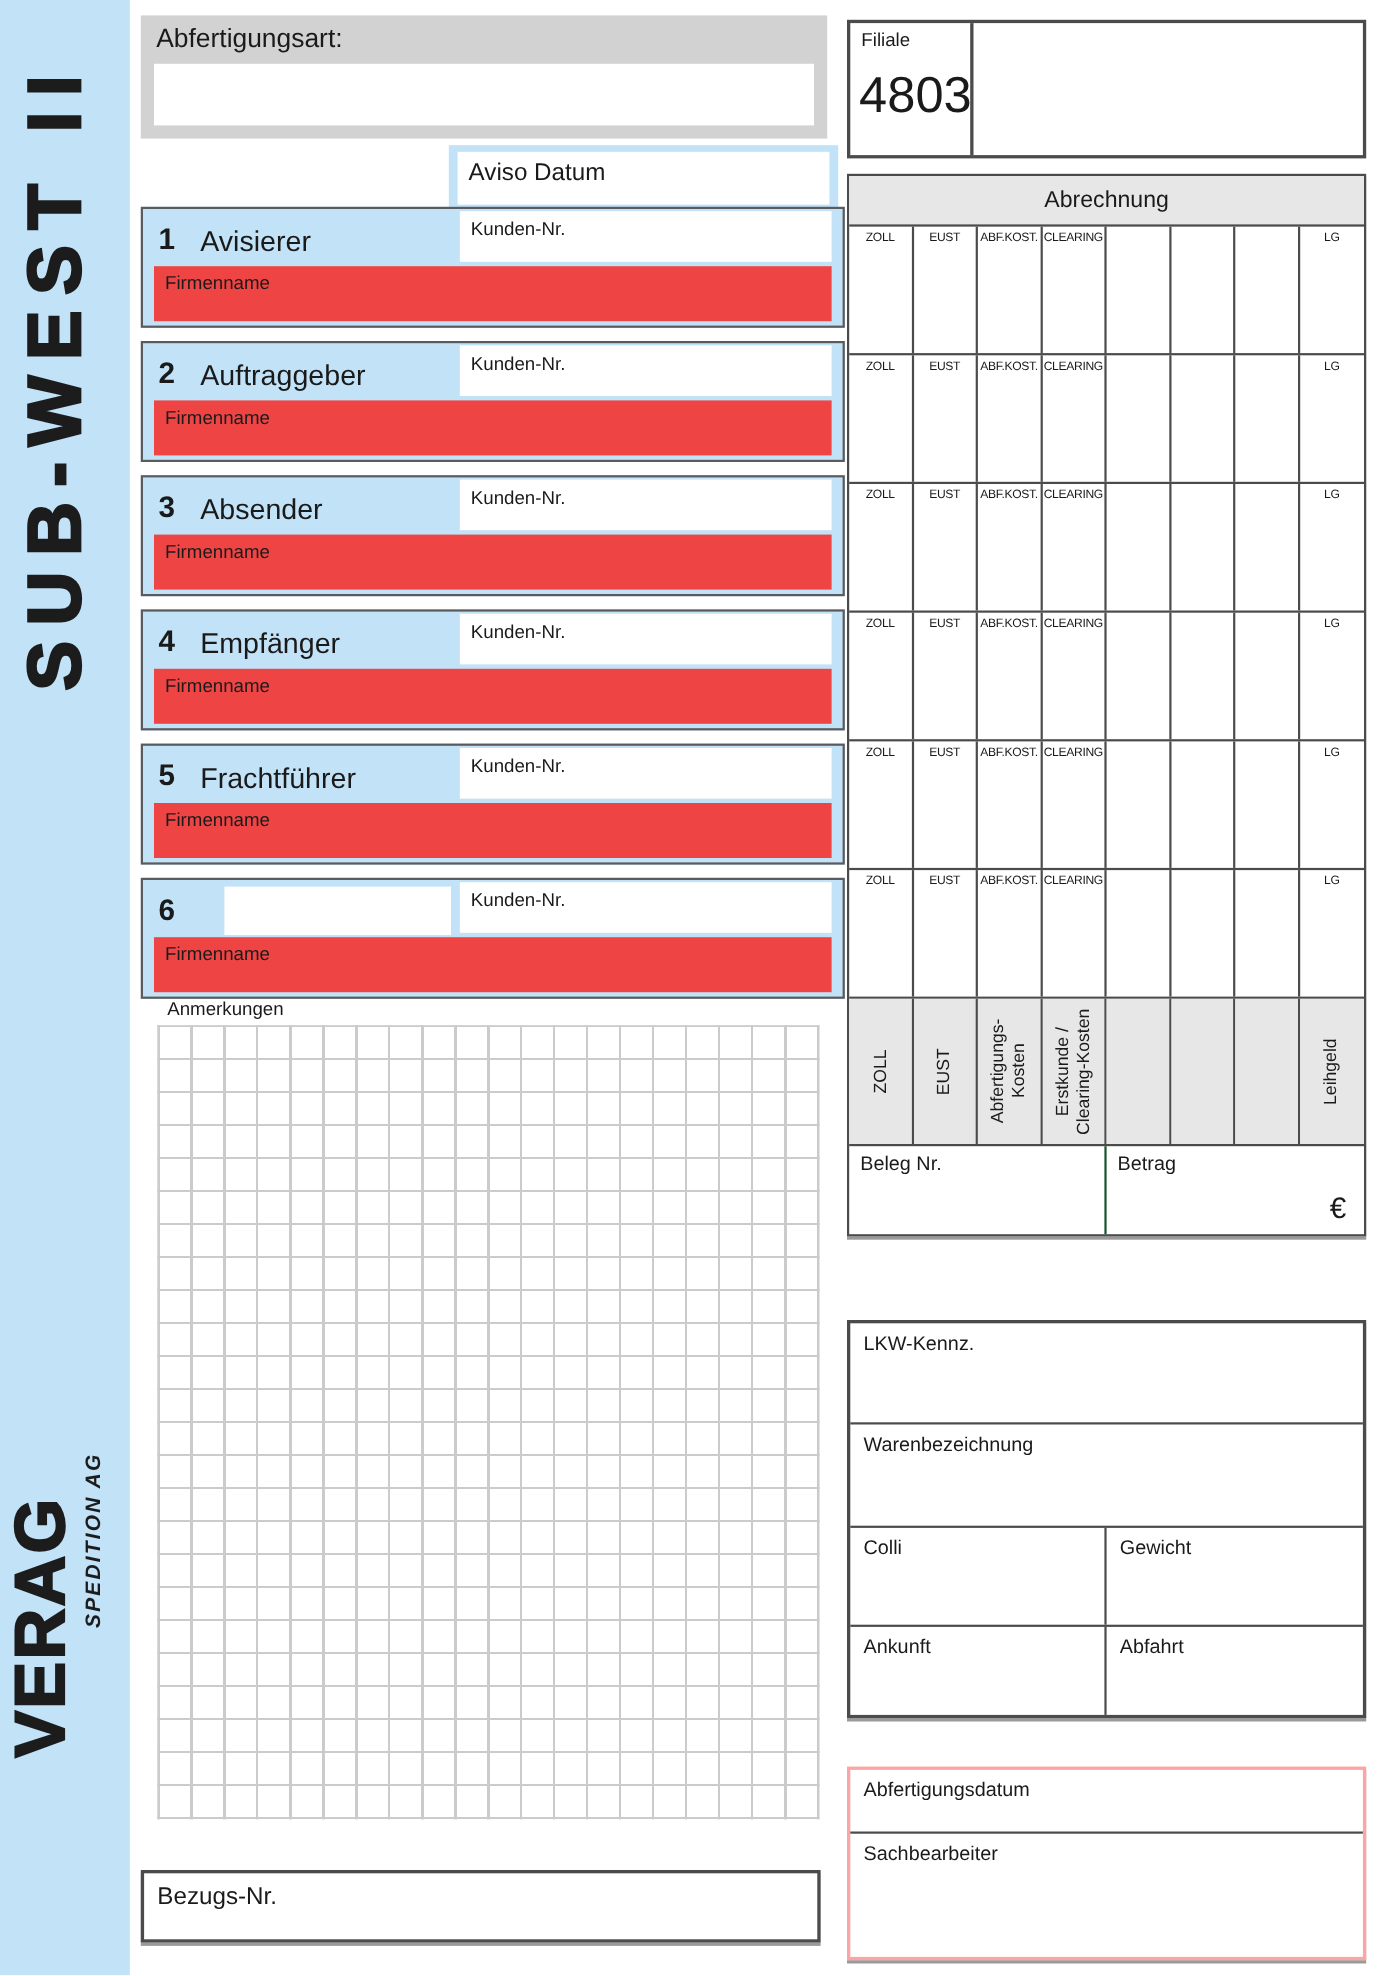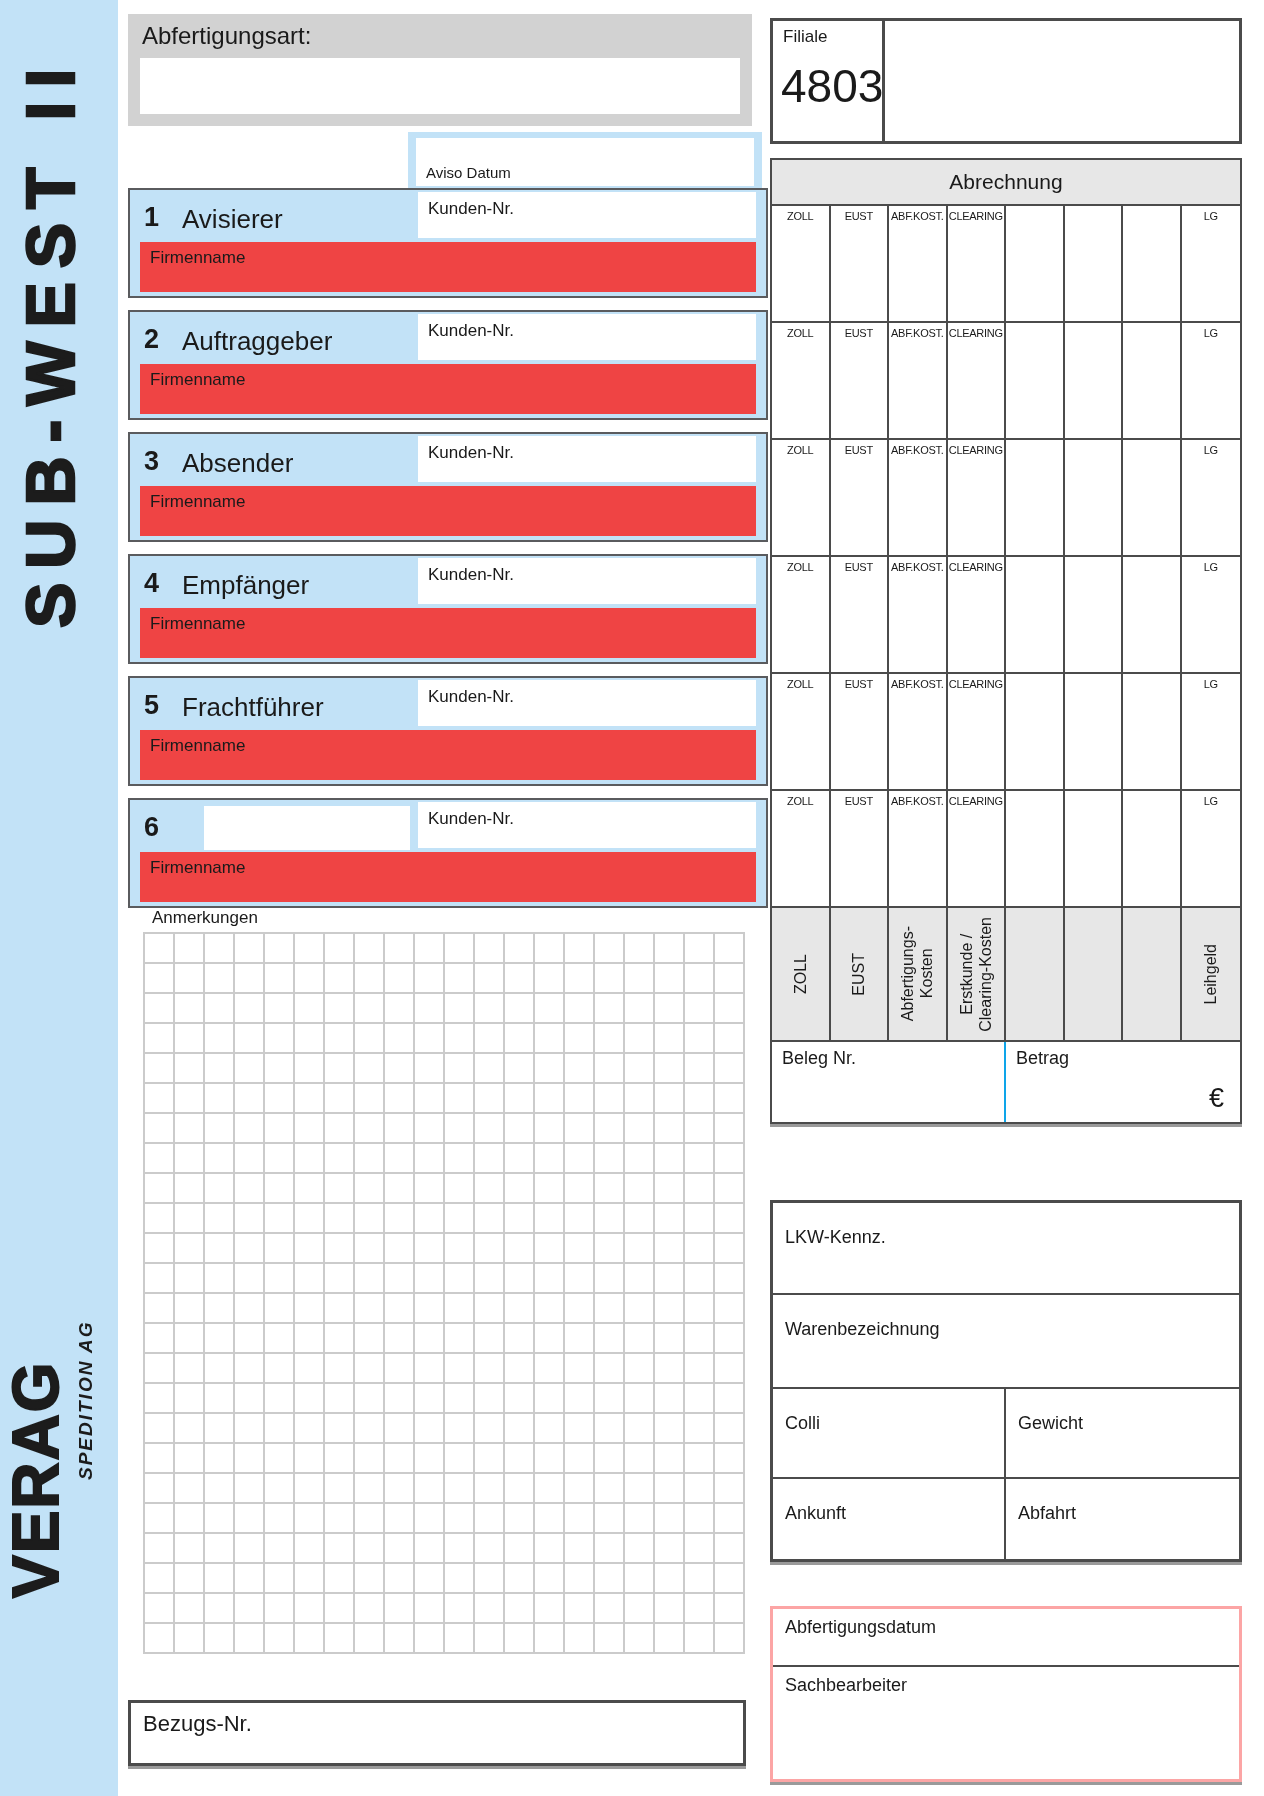--- a/index.html
+++ b/index.html
@@ -15,21 +15,21 @@
              font-size:64px;font-weight:bold;letter-spacing:2px;-webkit-text-stroke:2px #1c1c1c;}
   .brand-sub{position:absolute;left:76px;top:1328px;height:152px;width:26px;
              font-size:19px;font-weight:bold;font-style:italic;letter-spacing:2px;}
   
   .abfart{position:absolute;left:128px;top:14px;width:624px;height:112px;background:#d2d2d2;}
   .abfart .lbl{position:absolute;left:14px;top:8px;font-size:24px;}
   .abfart .inp{position:absolute;left:12px;top:44px;width:600px;height:56px;background:#ffffff;}
   
   .aviso{position:absolute;left:408px;top:132px;width:354px;height:58px;background:#c2e2f7;}
   .aviso .inp{position:absolute;left:8px;top:6px;width:338px;height:48px;background:#ffffff;}
-  .aviso .lbl{position:absolute;left:10px;top:6px;font-size:15px;margin-top:20px;}
+  .aviso .lbl{position:absolute;left:10px;top:6px;font-size:22px;}
   
   .filiale{position:absolute;left:770px;top:18px;width:472px;height:126px;border:3px solid #4b4b4b;
            background:#fff;box-sizing:border-box;display:grid;grid-template-columns:112px 1fr;}
   .filiale .cell{position:relative;}
   .filiale .cell:first-child{border-right:3px solid #4b4b4b;}
   .filiale .flbl{position:absolute;left:10px;top:6px;font-size:17px;}
   .filiale .fval{position:absolute;left:8px;top:38px;font-size:46px;font-weight:normal;letter-spacing:0px;}
   
   .sec{position:absolute;left:128px;width:640px;height:110px;background:#c2e2f7;
        border:2px solid #5a5b5e;box-sizing:border-box;}
@@ -49,40 +49,40 @@
   .abr-row .cell{border-right:2px solid #4b4b4b;}
   .abr-row .cell:last-child{border-right:none;}
   .abr-row .clbl{display:block;text-align:center;font-size:11px;margin-top:4px;letter-spacing:-0.3px;}
   .abr-footer{height:132px;border-bottom:2px solid #4b4b4b;display:grid;grid-template-columns:repeat(8,1fr);}
   .abr-footer .cell{border-right:2px solid #4b4b4b;background:#e7e7e7;
                     display:flex;align-items:center;justify-content:center;}
   .abr-footer .cell:last-child{border-right:none;}
   .abr-footer .vwrap{writing-mode:vertical-rl;transform:rotate(180deg);font-size:16px;line-height:1.2;text-align:center;}
   .abr-beleg{height:80px;display:grid;grid-template-columns:1fr 1fr;}
   .abr-beleg .cell{position:relative;}
-  .abr-beleg .cell:first-child{border-right:2px solid #0ea5e9;}
+  .abr-beleg .cell:first-child{border-right:2px solid #14532d;}
   .abr-beleg .lbl{position:absolute;left:10px;top:6px;font-size:18px;}
   .abr-beleg .euro{position:absolute;right:16px;bottom:8px;font-size:27px;}
   
   .anm-lbl{position:absolute;left:152px;top:908px;font-size:17px;text-align:center;}
   .anm-grid{position:absolute;left:143px;top:932px;width:602px;height:722px;
     background-image:
       repeating-linear-gradient(to right,#cbcbcb 0 2px,transparent 2px 30px),
       repeating-linear-gradient(to bottom,#cbcbcb 0 2px,transparent 2px 30px);}
   
   .ship{position:absolute;left:770px;top:1200px;width:472px;height:362px;border:3px solid #4b4b4b;
         background:#fff;box-sizing:border-box;box-shadow:0 3px 0 #9a9a9a;}
   .ship .row{position:relative;}
   .ship .r1{height:90px;border-bottom:2px solid #4b4b4b;}
   .ship .r2{height:92px;border-bottom:2px solid #4b4b4b;}
   .ship .r3{height:88px;border-bottom:2px solid #4b4b4b;display:grid;grid-template-columns:1fr 1fr;}
   .ship .r4{height:80px;display:grid;grid-template-columns:1fr 1fr;}
   .ship .half{position:relative;}
   .ship .half:first-child{border-right:2px solid #4b4b4b;}
-  .ship .lbl{position:absolute;left:12px;top:24px;font-size:18px;}
+  .ship .lbl{position:absolute;left:12px;top:8px;font-size:18px;}
   .proc{position:absolute;left:770px;top:1606px;width:472px;height:176px;border:3px solid #fca5a5;
         background:#fff;box-sizing:border-box;box-shadow:0 3px 0 #9a9a9a;}
   .proc .r1{position:relative;height:56px;border-bottom:2px solid #4b4b4b;}
   .proc .r2{position:relative;height:112px;text-align:right;}
   .proc .lbl{position:absolute;left:12px;top:8px;font-size:18px;}
   
   .bezug{position:absolute;left:128px;top:1700px;width:618px;height:66px;border:3px solid #4b4b4b;
          background:#fff;box-sizing:border-box;box-shadow:0 3px 0 #9a9a9a;}
   .bezug .lbl{position:absolute;left:12px;top:8px;font-size:22px;}
 </style>

